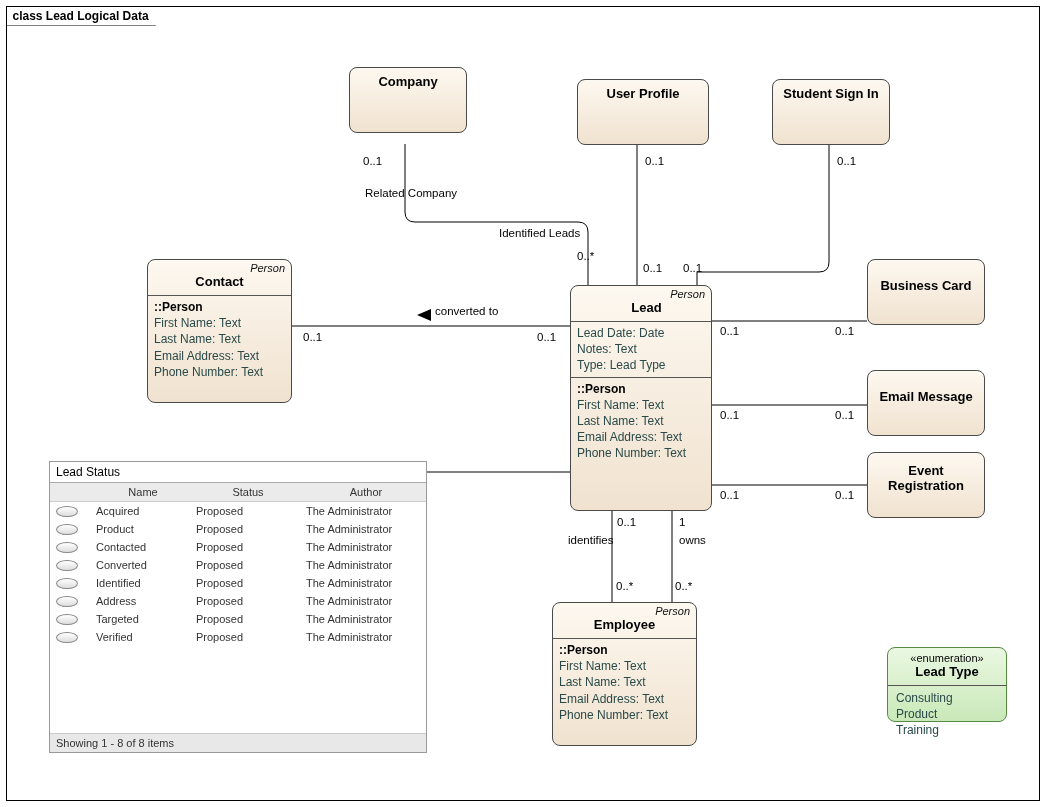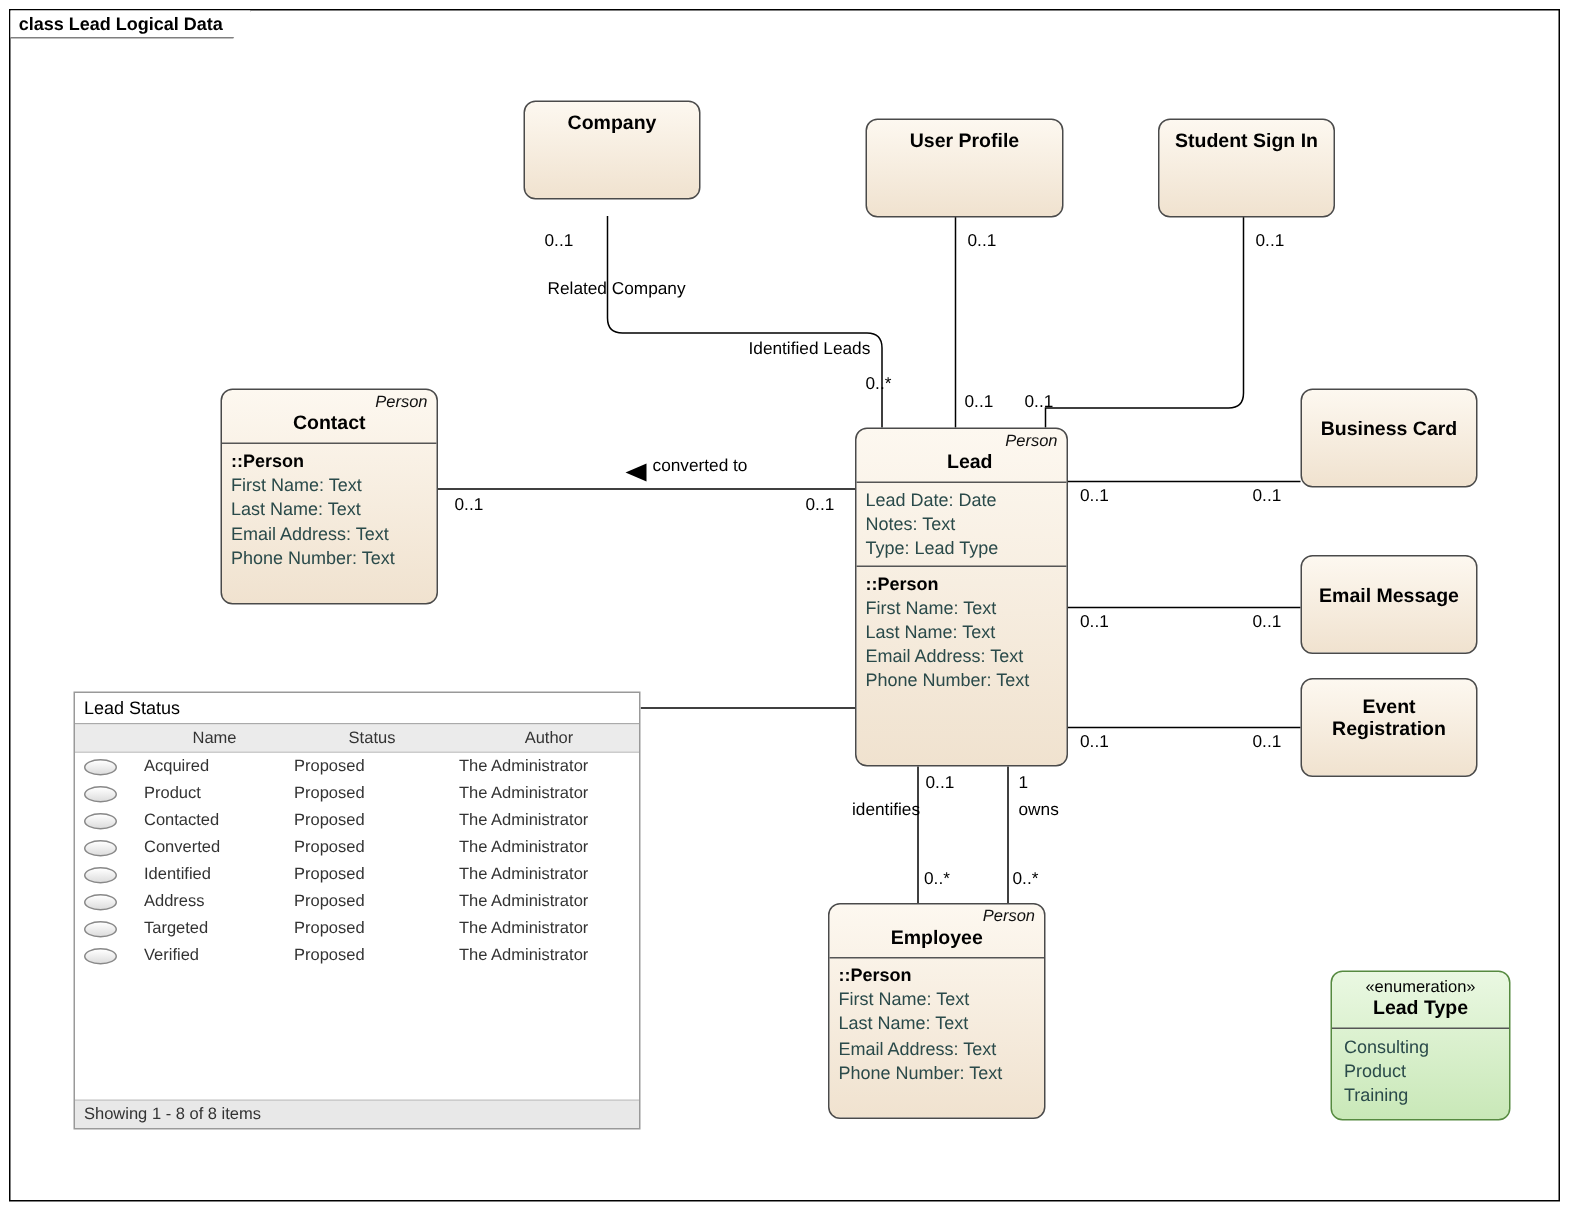--- a/index.html
+++ b/index.html
@@ -248,21 +248,21 @@
       <div class="sep"></div>
       <div class="attrs">
         <div class="hdr">::Person</div>
         <div>First Name: Text</div>
         <div>Last Name: Text</div>
         <div>Email Address: Text</div>
         <div>Phone Number: Text</div>
       </div>
     </div>
 
-    <div class="box enumbox" style="left:880px; top:640px; width:120px; height:100px;">
+    <div class="box enumbox" style="left:880px; top:640px; width:120px; height:75px;">
       <div class="enumhdr">«enumeration»</div>
       <div class="title">Lead Type</div>
       <div class="sep"></div>
       <div class="vals">
         <div>Consulting</div>
         <div>Product</div>
         <div>Training</div>
       </div>
     </div>
 

